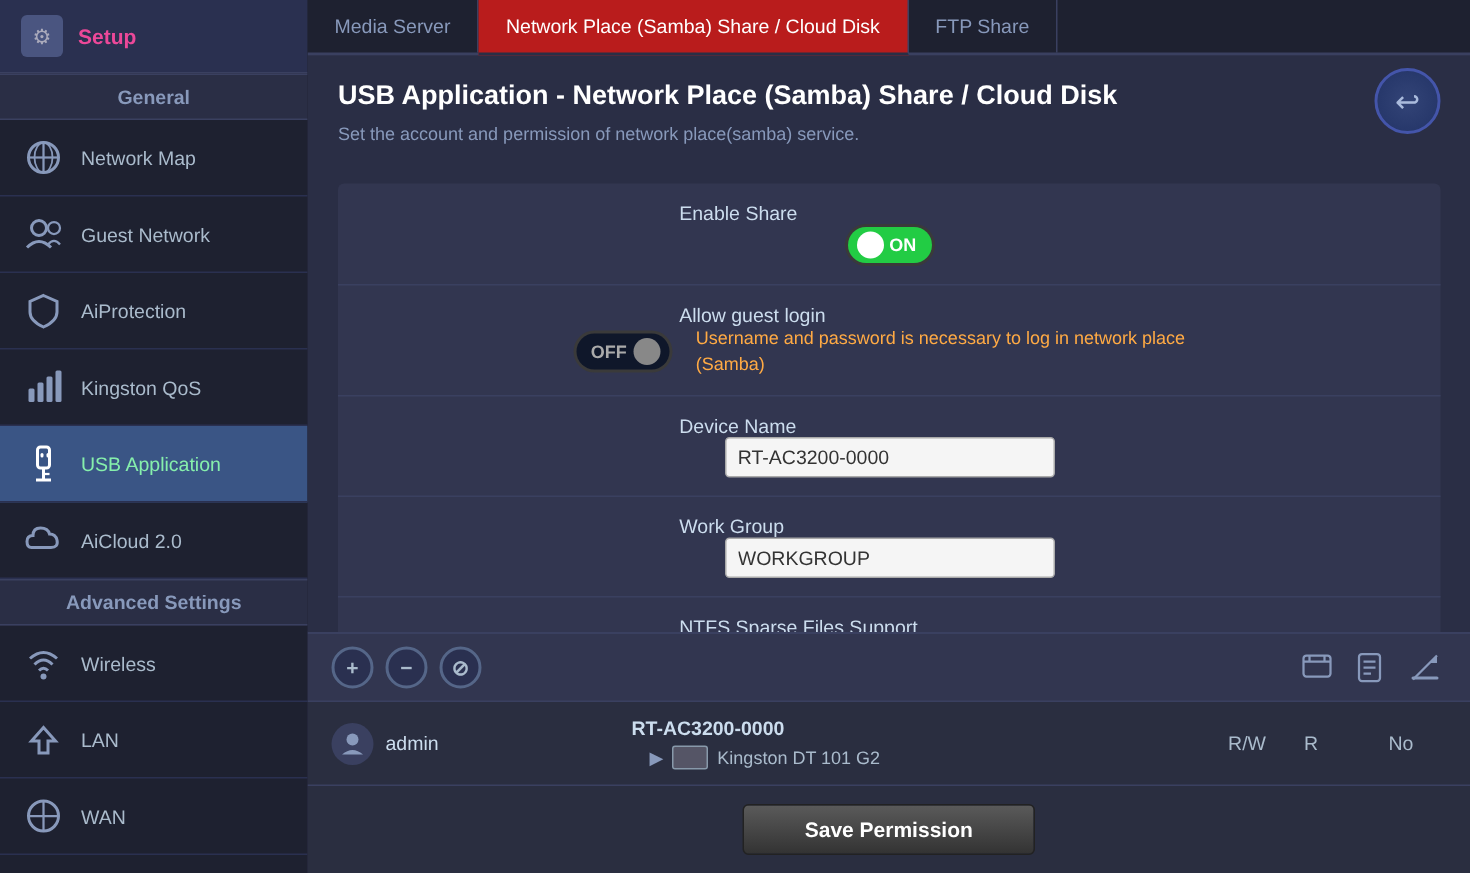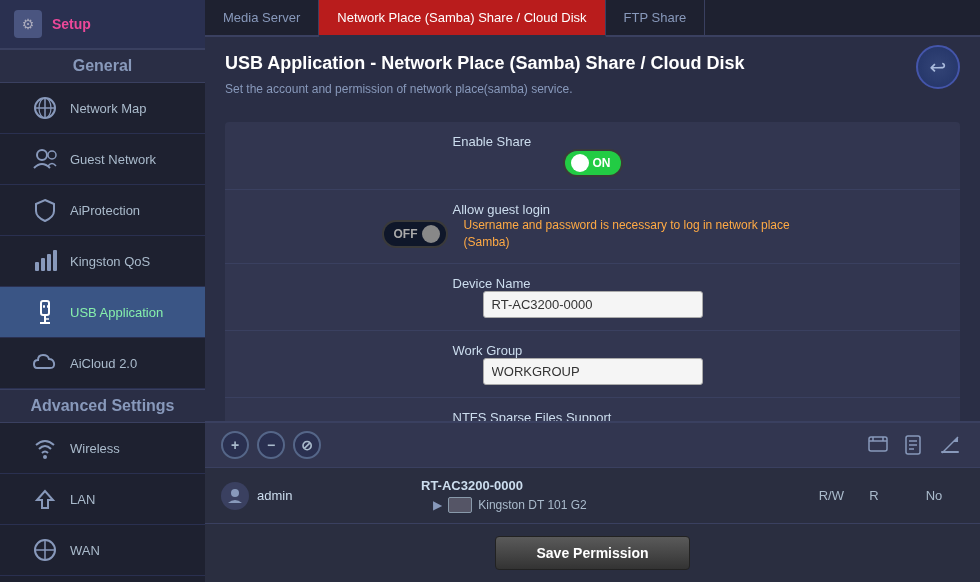--- a/index.html
+++ b/index.html
@@ -3,22 +3,22 @@
   <meta charset="utf-8">
   <style>
     * { margin: 0; padding: 0; box-sizing: border-box; }
     body { width: 980px; height: 582px; font-family: Arial, sans-serif; font-size: 13px; background: #1a1a2e; overflow: hidden; display: flex; }
 
     
     .sidebar { width: 205px; min-width: 205px; background: #1e2130; height: 582px; display: flex; flex-direction: column; }
     .sidebar-header { background: #2a3050; padding: 10px 14px; display: flex; align-items: center; gap: 10px; border-bottom: 1px solid #3a4060; }
     .sidebar-header-icon { width: 28px; height: 28px; background: #4a5580; border-radius: 4px; display: flex; align-items: center; justify-content: center; color: #aab; font-size: 14px; }
     .sidebar-header-text { color: #ec4899; font-size: 14px; font-weight: bold; }
-    .sidebar-section-label { background: #2a2e45; color: #8899bb; font-size: 16px; font-weight: bold; padding: 7px 20px; text-align: center; border-top: 1px solid #3a4060; border-bottom: 1px solid #3a4060; }
-    .sidebar-item { display: flex; align-items: center; gap: 10px; padding: 10px 30px; color: #aabbcc; cursor: pointer; border-bottom: 1px solid #2a3050; }
+    .sidebar-section-label { background: #2a2e45; color: #8899bb; font-size: 13px; font-weight: bold; padding: 7px 20px; text-align: center; border-top: 1px solid #3a4060; border-bottom: 1px solid #3a4060; }
+    .sidebar-item { display: flex; align-items: center; gap: 10px; padding: 10px 14px; color: #aabbcc; cursor: pointer; border-bottom: 1px solid #2a3050; }
     .sidebar-item.active { background: #3a5585; color: #86efac; }
     .sidebar-item-icon { width: 30px; height: 30px; display: flex; align-items: center; justify-content: center; }
     .sidebar-item-label { font-size: 13px; }
 
     
     .main { flex: 1; background: #2a2e45; display: flex; flex-direction: column; height: 582px; overflow: hidden; }
 
     
     .tabs { display: flex; background: #1e2130; border-bottom: 2px solid #3a4060; }
     .tab { padding: 10px 18px; color: #8899bb; cursor: pointer; font-size: 13px; border-right: 1px solid #3a4060; }

